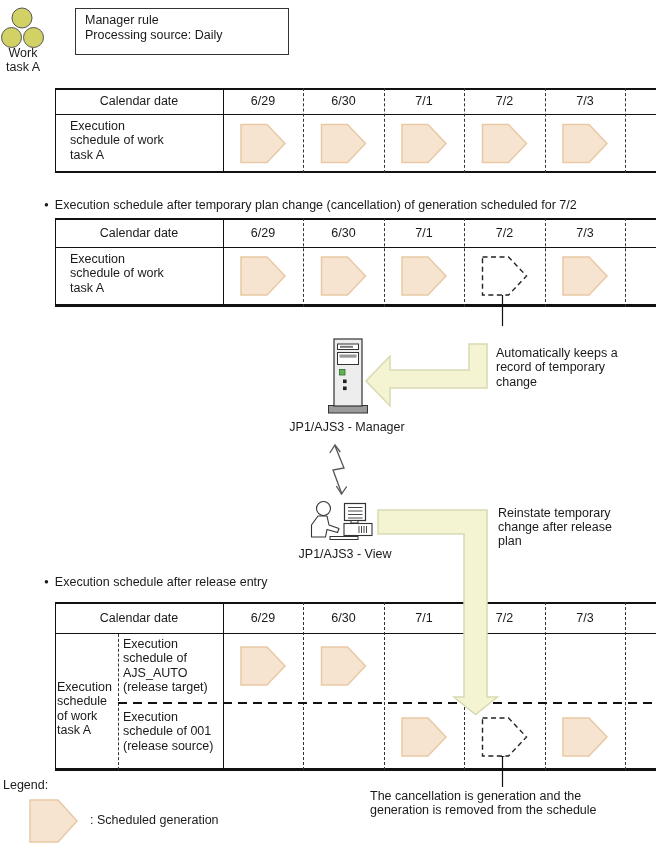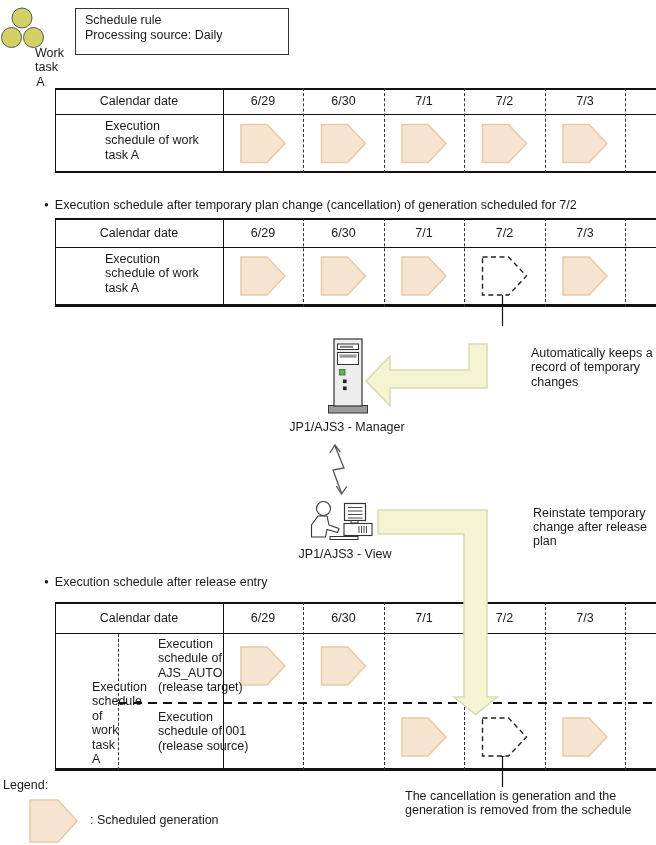--- a/index.html
+++ b/index.html
@@ -5,42 +5,42 @@
   html,body{margin:0;padding:0;background:#fff;}
   #canvas{position:relative;width:656px;height:845px;background:#fff;
     font-family:"Liberation Sans",sans-serif;color:#1a1a1a;font-size:12.5px;overflow:hidden;}
   .hline{position:absolute;background:#111;}
   .vline{position:absolute;background:#111;width:1.2px;}
   .vdash{position:absolute;width:0;border-left:1.2px dashed #333;}
   .hdash-long{position:absolute;height:1.8px;
     background:repeating-linear-gradient(90deg,#111 0 9px,transparent 9px 15px);}
   .dcell{position:absolute;display:flex;align-items:center;justify-content:center;}
   .hcell{position:absolute;display:flex;align-items:center;justify-content:center;}
-  .lines div{line-height:14.4px;padding-left:35px;}
+  .lines div{line-height:14.4px;}
   .rule-box{position:absolute;left:75px;top:8px;width:214px;height:47px;
     border:1.3px solid #333;padding:4px 0 0 9px;box-sizing:border-box;}
   .rule-box div{line-height:14.6px;}
   .bullet-line{position:absolute;white-space:nowrap;}
   .bullet-line .dot{font-size:8px;vertical-align:2px;margin-right:6px;}
   .ctr{text-align:center;}
   svg#gfx{position:absolute;left:0;top:0;z-index:3;}
   .txt{position:absolute;z-index:4;}
 </style>
 </head>
 <body>
 
 <div id="canvas">
 
   <div class="txt ctr lines" style="left:0;top:46px;width:46px;line-height:13.5px">
     <div>Work</div>
     <div>task A</div>
   </div>
 
   <div class="rule-box">
-    <div>Schedule rule</div>
+    <div>Manager rule</div>
     <div>Processing source: Daily</div>
   </div>
 
   <div class="hline" style="left:55px;top:88px;width:601px;height:2.4px"></div>
   <div class="hline" style="left:55px;top:114px;width:601px;height:1.2px"></div>
   <div class="hline" style="left:55px;top:170.8px;width:601px;height:2.6px"></div>
   <div class="vline" style="left:55px;top:88px;height:85.4px"></div>
   <div class="vline" style="left:223px;top:88px;height:85.4px"></div>
   <div class="vdash" style="left:303px;top:88px;height:85.4px"></div>
   <div class="vdash" style="left:384px;top:88px;height:85.4px"></div>
@@ -81,21 +81,21 @@
   <div class="dcell" style="left:545px;top:218px;width:80px;height:29px">7/3</div>
   <div class="txt lines" style="left:70px;top:252px">
     <div>Execution</div>
     <div>schedule of work</div>
     <div>task A</div>
   </div>
 
   <div class="txt lines" style="left:496px;top:346px;line-height:14.6px">
     <div>Automatically keeps a</div>
     <div>record of temporary</div>
-    <div>changes</div>
+    <div>change</div>
   </div>
   <div class="txt ctr" style="left:252px;top:419.5px;width:190px">JP1/AJS3 - Manager</div>
   <div class="txt ctr" style="left:270px;top:546.5px;width:150px">JP1/AJS3 - View</div>
   <div class="txt lines" style="left:498px;top:505.5px;line-height:14.6px">
     <div>Reinstate temporary</div>
     <div>change after release</div>
     <div>plan</div>
   </div>
 
   <div class="bullet-line txt" style="left:44px;top:575px">

